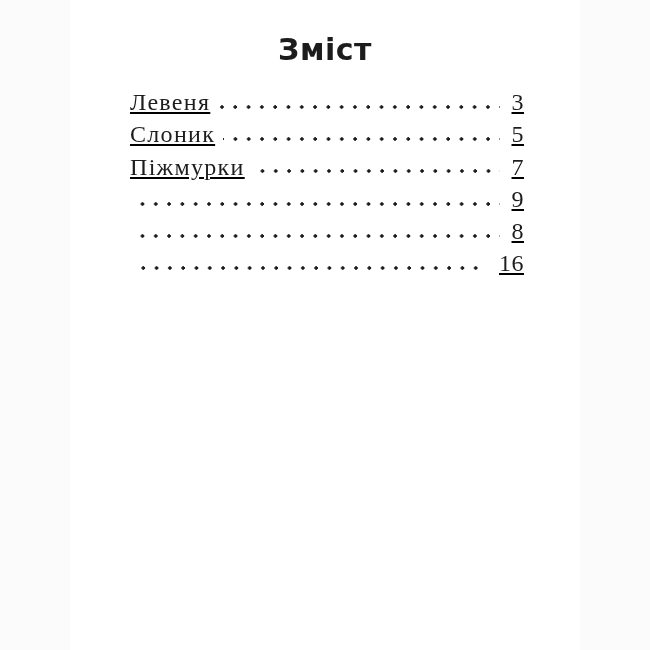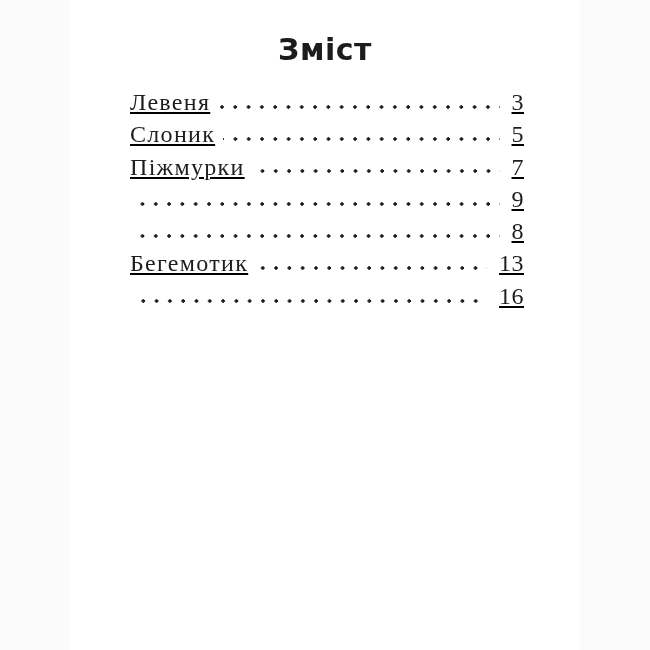--- a/index.html
+++ b/index.html
@@ -108,25 +108,20 @@
     <div class="toc-row">
       <span class="toc-dots"></span>
       <span class="toc-num">9</span>
     </div>
 
     <div class="toc-row">
       <span class="toc-dots"></span>
       <span class="toc-num">8</span>
     </div>
 
-    <div class="toc-row">
-      <span class="toc-label">Бегемотик</span>
-      <span class="toc-dots"></span>
-      <span class="toc-num">13</span>
-    </div>
 
     <div class="toc-row">
       <span class="toc-dots"></span>
       <span class="toc-num">16</span>
     </div>
 
   </div>
 </div>
 
 </body></html>

